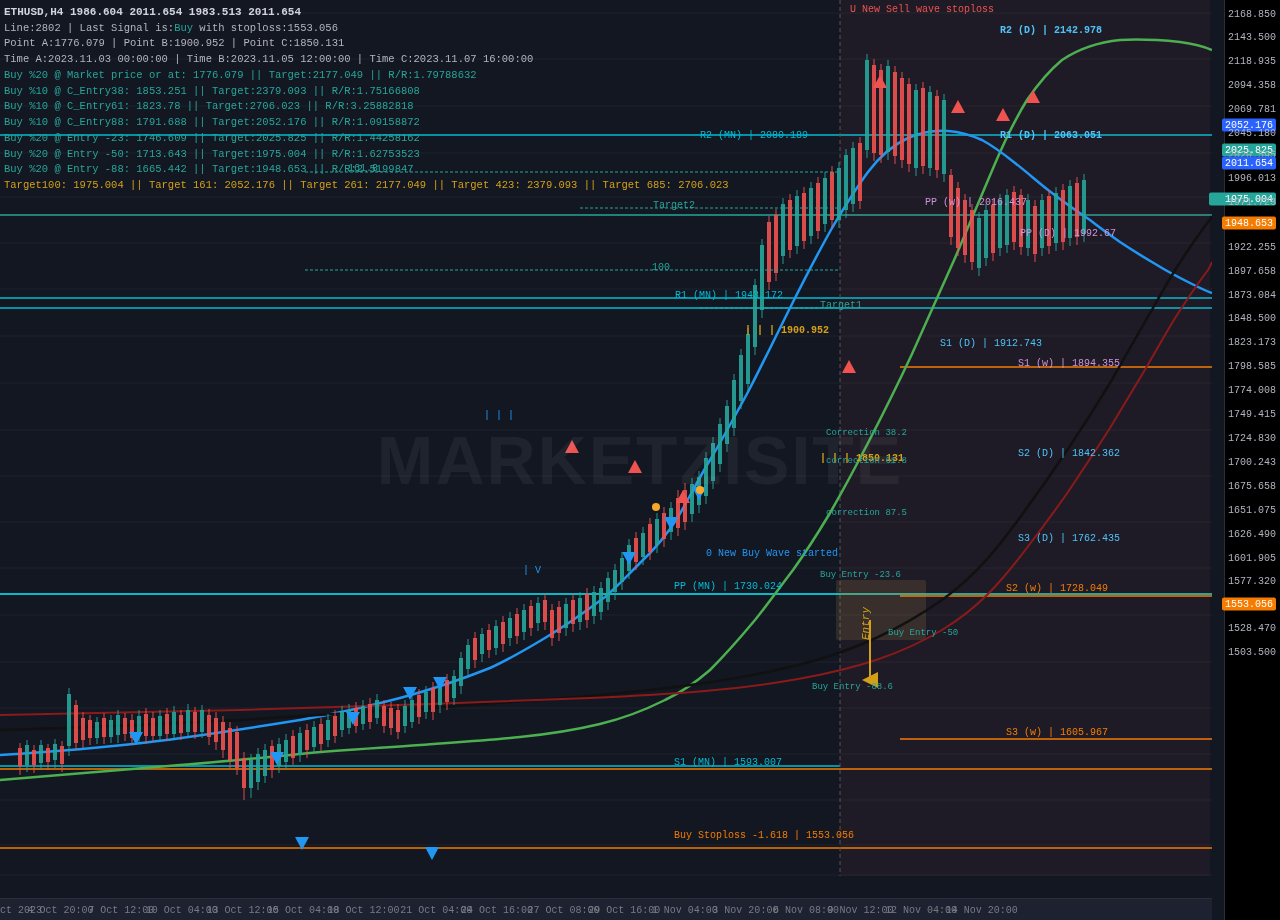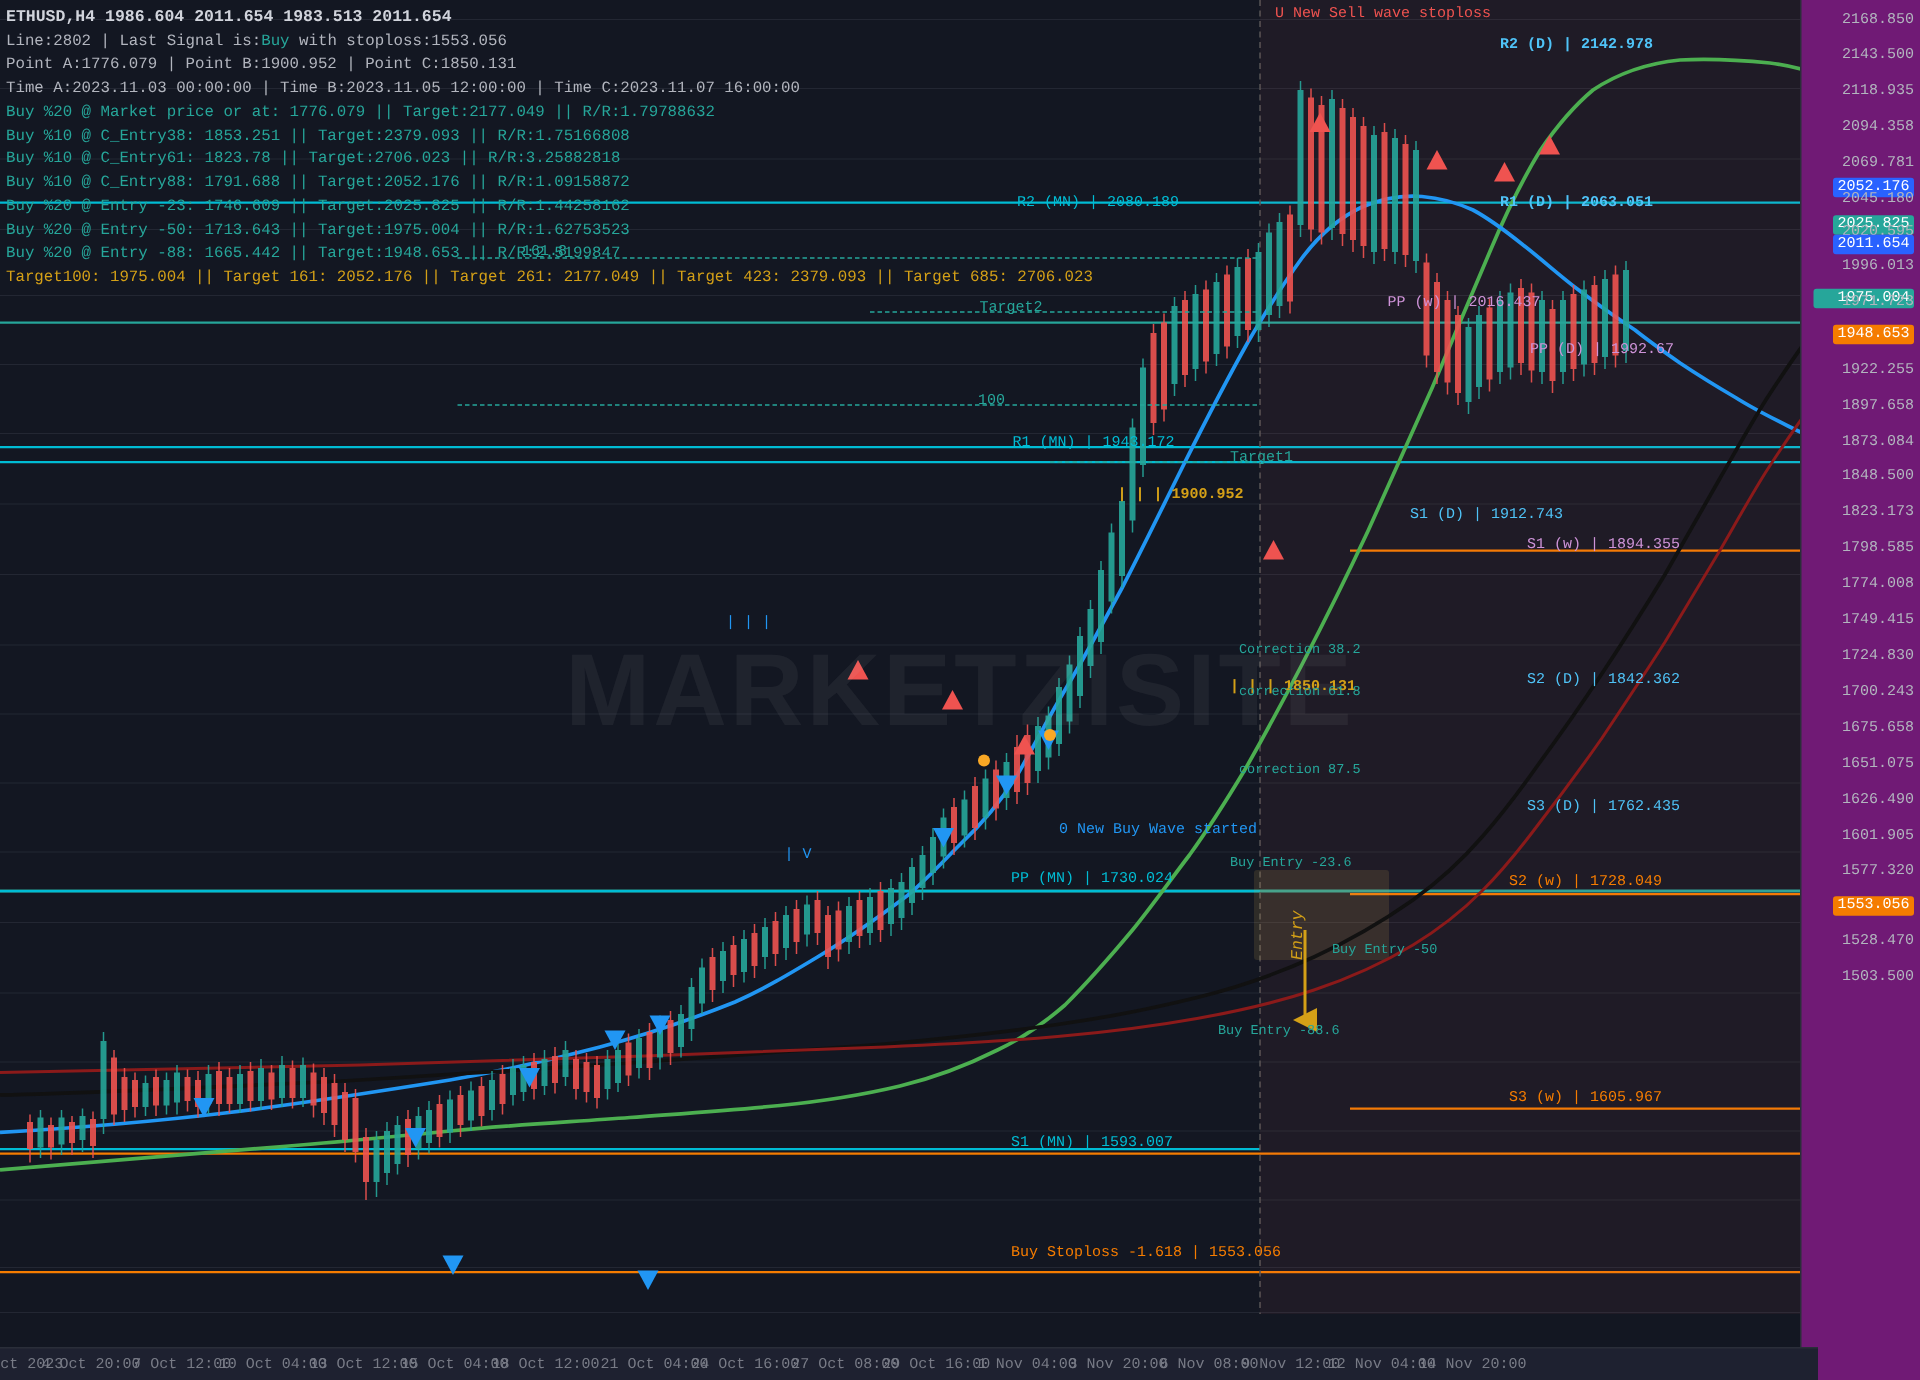--- a/index.html
+++ b/index.html
@@ -38,23 +38,23 @@
     }
 
     #info-panel .buy-line { color: #26a69a; }
     #info-panel .target-line { color: #d4a017; }
 
     
     #price-axis {
       position: absolute;
       right: 0;
       top: 0;
-      width: 80px;
+      width: 56px;
       height: 100%;
-      background: #701a75;
+      background: #000000;
       border-left: 1px solid #2a2e39;
       z-index: 50;
     }
 
     .price-label {
       position: absolute;
       right: 4px;
       font-size: 10px;
       color: #b2b5be;
       transform: translateY(-50%);
@@ -604,21 +604,21 @@
     <polygon points="683,490 690,503 676,503" fill="#ef5350"></polygon>
     <polygon points="849,360 856,373 842,373" fill="#ef5350"></polygon>
 
     <circle cx="656" cy="507" r="4" fill="#f9a825"></circle>
     <circle cx="700" cy="490" r="4" fill="#f9a825"></circle>
 
   </svg>
 
   <div class="chart-label" style="left:1000px; top:25px; color:#4fc3f7; font-weight:bold;">R2 (D) | 2142.978</div>
   <div class="chart-label" style="left:1000px; top:130px; color:#4fc3f7; font-weight:bold;">R1 (D) | 2063.051</div>
-  <div class="chart-label" style="left:678px; top:130px; color:#00bcd4;">R2 (MN) | 2080.189</div>
+  <div class="chart-label" style="left:700px; top:130px; color:#00bcd4;">R2 (MN) | 2080.189</div>
   <div class="chart-label" style="left:925px; top:197px; color:#ce93d8;">PP (w) | 2016.437</div>
   <div class="chart-label" style="left:1020px; top:228px; color:#ce93d8;">PP (D) | 1992.67</div>
   <div class="chart-label" style="left:675px; top:290px; color:#00bcd4;">R1 (MN) | 1943.172</div>
   <div class="chart-label" style="left:745px; top:325px; color:#d4a017; font-weight:bold;">| | | 1900.952</div>
   <div class="chart-label" style="left:940px; top:338px; color:#4fc3f7;">S1 (D) | 1912.743</div>
   <div class="chart-label" style="left:1018px; top:358px; color:#ce93d8;">S1 (w) | 1894.355</div>
   <div class="chart-label" style="left:820px; top:453px; color:#d4a017; font-weight:bold;">| | | 1850.131</div>
   <div class="chart-label" style="left:1018px; top:448px; color:#4fc3f7;">S2 (D) | 1842.362</div>
   <div class="chart-label" style="left:826px; top:428px; color:#26a69a; font-size:9px;">Correction 38.2</div>
   <div class="chart-label" style="left:826px; top:456px; color:#26a69a; font-size:9px;">correction 61.8</div>

